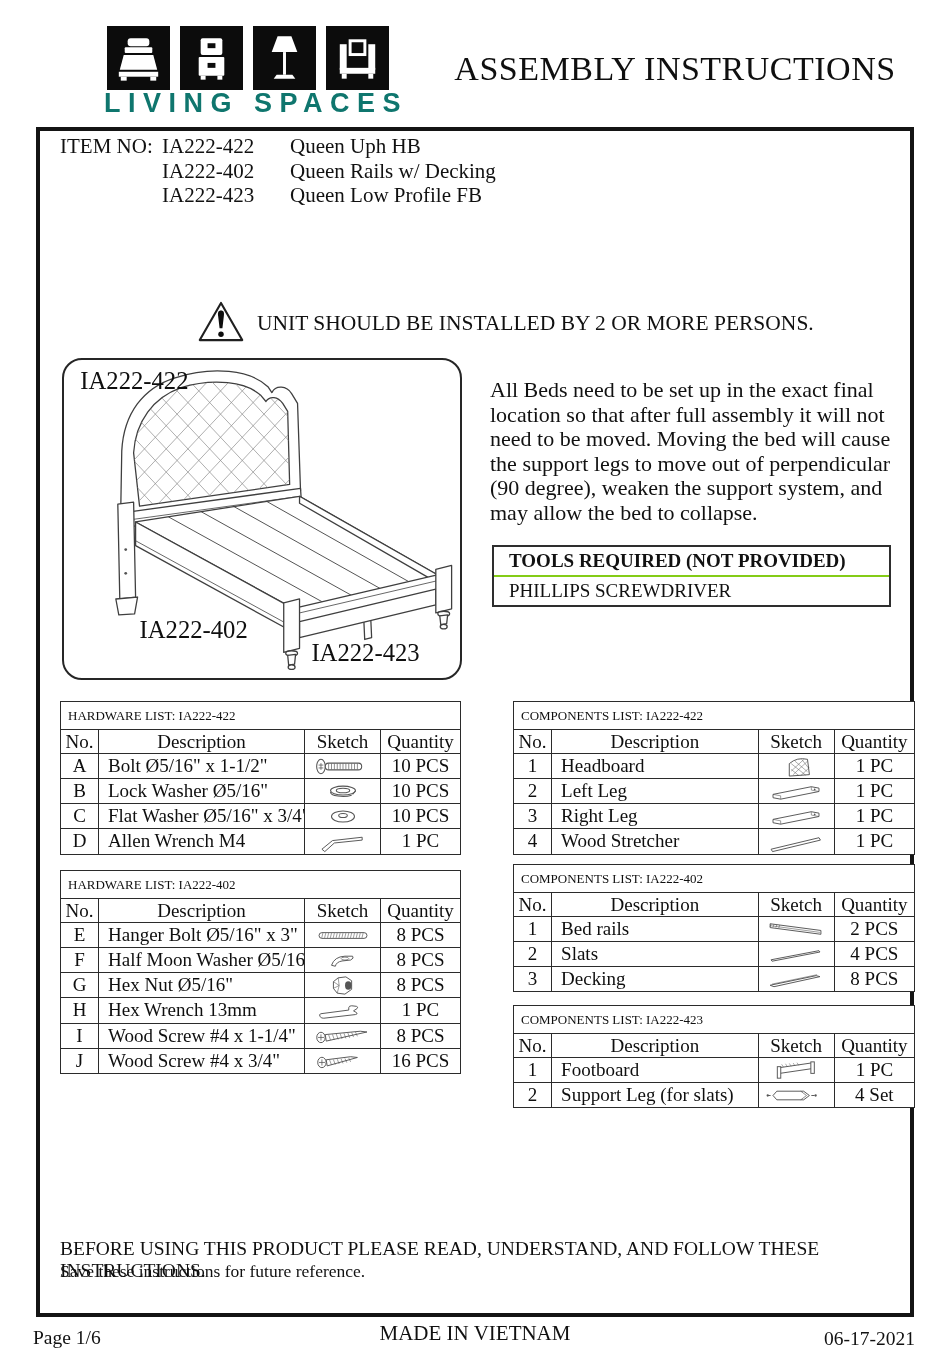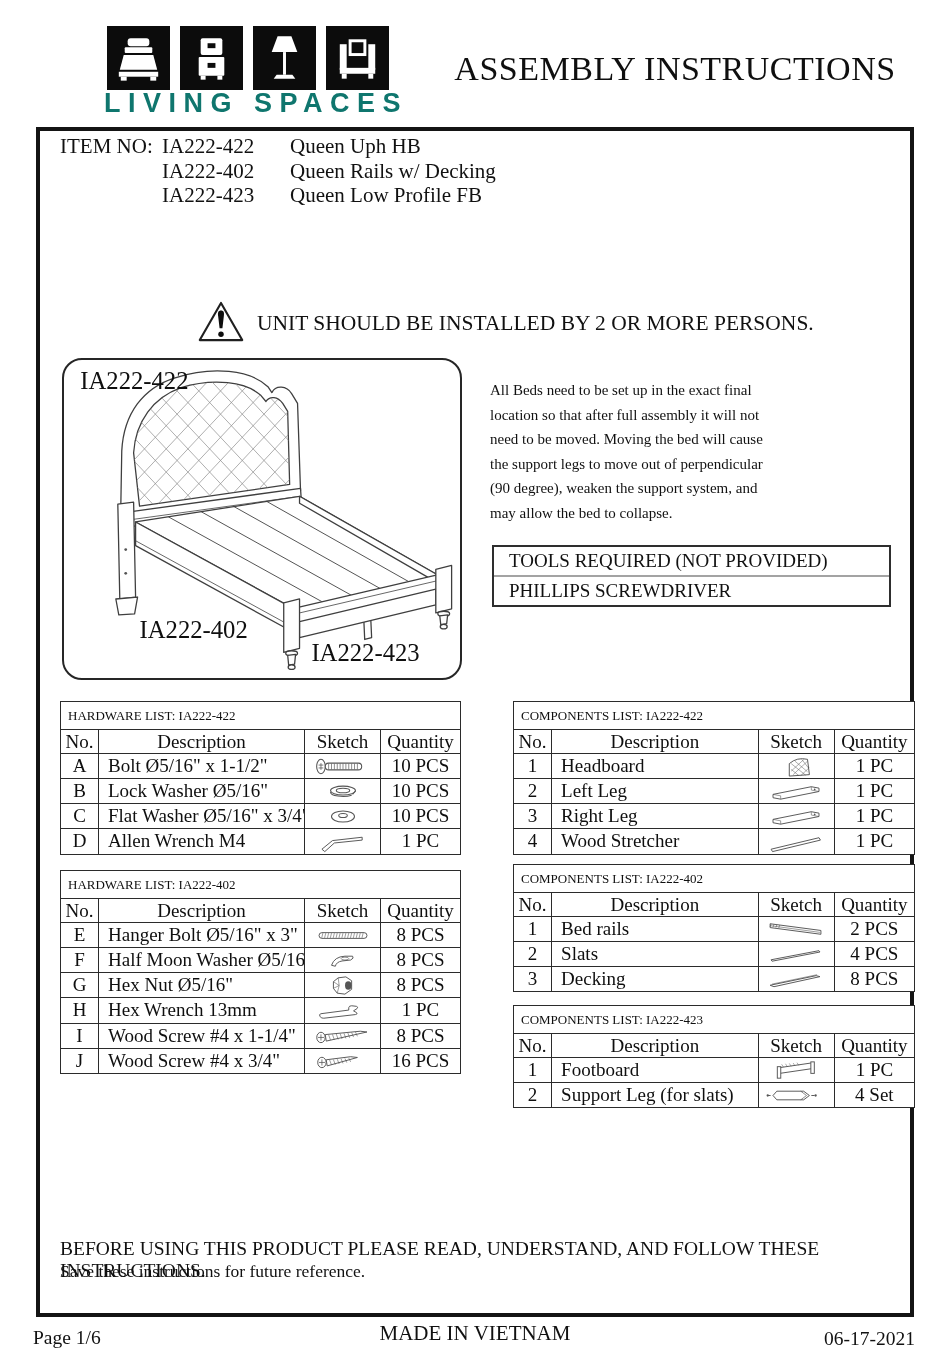--- a/index.html
+++ b/index.html
@@ -17,26 +17,26 @@
   .main-border{position:absolute;left:36px;top:127px;width:878px;height:1190px;
                border:4px solid #141414;box-sizing:border-box;}
   
   .item-block{position:absolute;left:60px;top:134px;font-size:21px;line-height:24.5px;}
   .item-row{display:grid;grid-template-columns:102px 128px auto;}
   
   .intro{position:absolute;left:60px;top:240px;width:845px;font-size:20.5px;
          line-height:24.5px;white-space:pre-line;}
   .warning{position:absolute;left:198px;top:300px;display:flex;align-items:center;gap:13px;}
   .warning .wtxt{font-size:21.5px;}
-  .notice{position:absolute;left:490px;top:378px;width:430px;font-size:15px;
+  .notice{position:absolute;left:490px;top:378px;width:430px;font-size:22px;
           line-height:24.6px;white-space:pre-line;}
   
   .tools{position:absolute;left:492px;top:545px;width:395px;border:2px solid #2e2e2e;}
   .tools div{font-size:19px;padding:3px 0 3px 15px;}
-  .tools div:first-child{border-bottom:2px solid #a3a3a3;}
+  .tools div:first-child{border-bottom:2px solid #84cc16;font-weight:bold;}
   
   .figure{position:absolute;left:62px;top:358px;width:400px;height:322px;
           border:2.5px solid #262626;border-radius:20px;box-sizing:border-box;}
   .figure svg{width:100%;height:100%;display:block;}
   
   table.parts{position:absolute;border-collapse:collapse;table-layout:fixed;background:#fff;
               font-size:19px;color:#0f0f0f;}
   table.hw{left:60px;width:400px;}
   table.comp{left:513px;width:402px;}
   table.parts td{border:1.7px solid #2b2b2b;height:23px;padding:0 3px;text-align:center;

